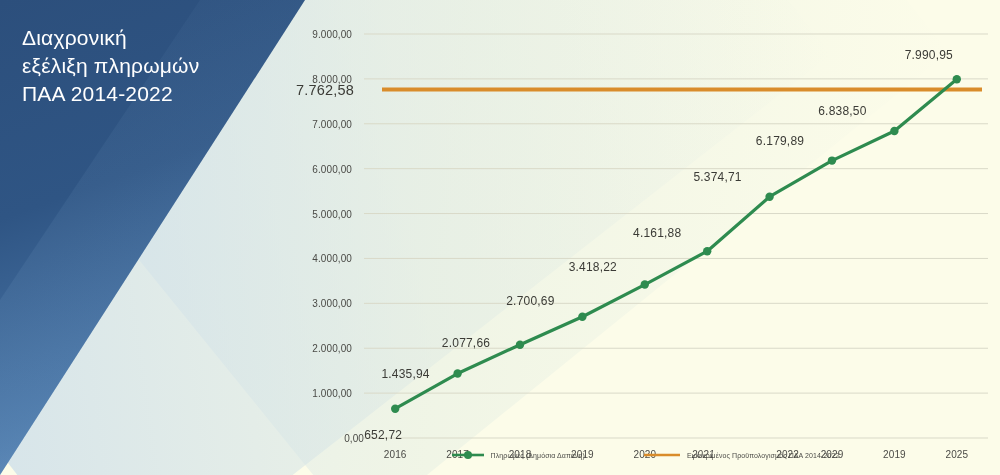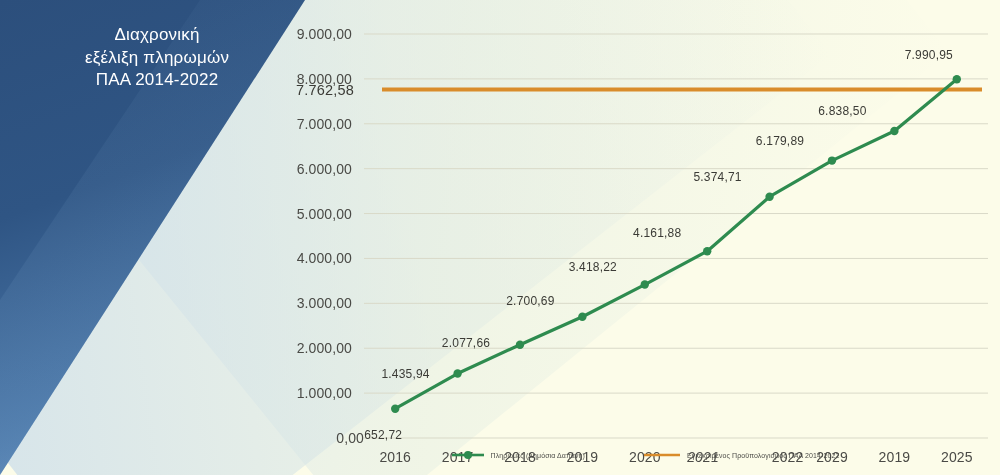--- a/index.html
+++ b/index.html
@@ -66,44 +66,43 @@
     opacity: .45;
   }
 
   
   .title-block {
     position: absolute;
     left: 22px;
     top: 24px;
     width: 270px;
     color: #ffffff;
-    font-size: 17px;
+    font-size: 21px;
     line-height: 1.33;
     font-weight: 400;
     letter-spacing: .2px;
     white-space: pre-line;
-    text-align: center;
   }
 
   
   .chart-area {
     position: absolute;
     left: 296px;
     top: 18px;
     width: 698px;
     height: 457px;
   }
   .plot-svg {
     position: absolute;
     left: 0;
     top: 0;
   }
   .axis-label {
     position: absolute;
-    font-size: 14px;
+    font-size: 10px;
     color: #4a4a46;
     letter-spacing: .1px;
     white-space: nowrap;
   }
   .ytick {
     text-align: right;
     transform: translateY(-50%);
   }
   .xtick {
     text-align: right;

